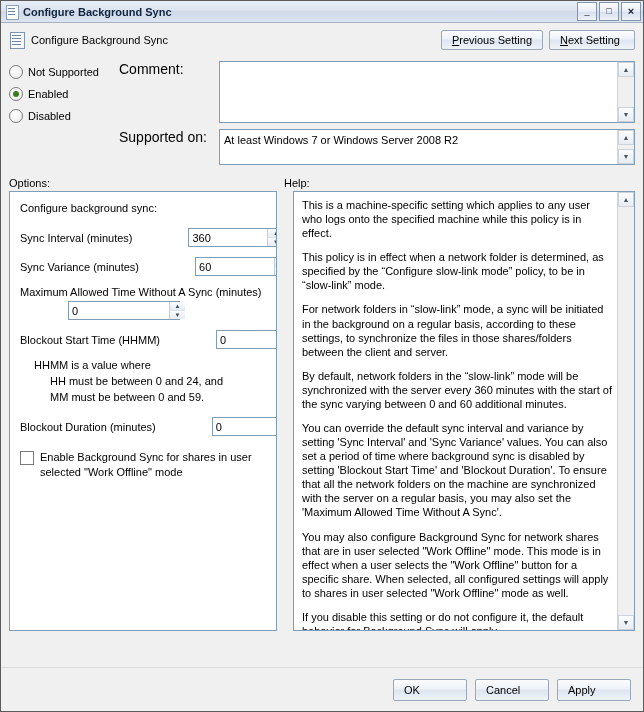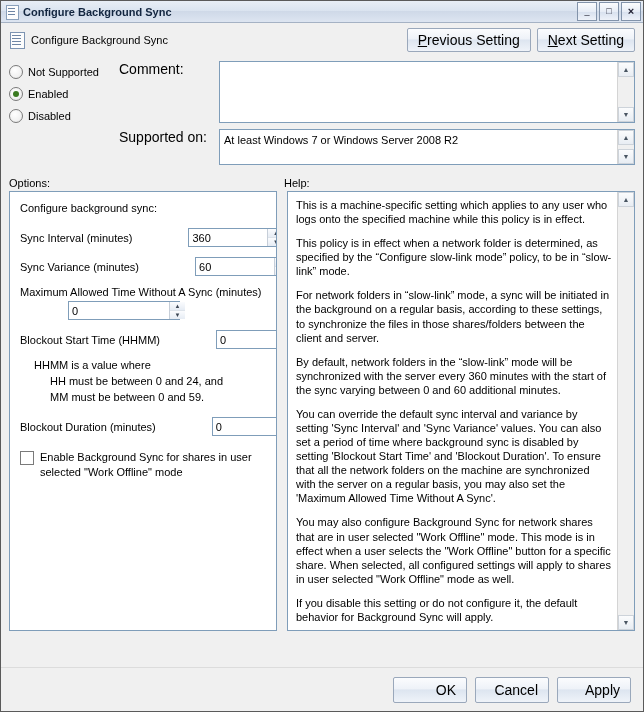--- a/index.html
+++ b/index.html
@@ -90,28 +90,28 @@
   .hdr-icon i {
     position: absolute; left: 3px; width: 9px; height: 1px; background: #6f86a5;
   }
   .hdr-title {
     font-size: 11px;
     flex: 1 1 auto;
   }
   .hdr-buttons { display: flex; gap: 6px; }
   .btn {
     font-family: "Liberation Sans", sans-serif;
-    font-size: 14px;
+    font-size: 11px;
     padding: 3px 10px;
     min-width: 86px;
     background: linear-gradient(to bottom, #fbfcfe 0%, #eef2f8 45%, #dde5f0 50%, #eff3f9 100%);
     border: 1px solid #9aa8bb;
     border-radius: 2px;
     color: #000;
-    text-align: right;
+    text-align: left;
     box-sizing: border-box;
   }
   .btn u { text-decoration: underline; }
   
   .topgrid {
     display: flex;
     padding: 0 8px;
     box-sizing: border-box;
   }
   .states {
@@ -200,21 +200,21 @@
     padding: 6px 8px 2px 8px;
     box-sizing: border-box;
   }
   .section-labels .left { width: 275px; flex: 0 0 auto; font-size: 11px; }
   .section-labels .right { flex: 1 1 auto; font-size: 11px; }
   
   .panels {
     display: flex;
     padding: 0 8px;
     box-sizing: border-box;
-    gap: 10px;
+    gap: 16px;
   }
   .options-panel {
     width: 268px;
     height: 440px;
     background: #ffffff;
     border: 1px solid #7f9db9;
     box-sizing: border-box;
     padding: 10px 10px 10px 10px;
     flex: 0 0 auto;
     overflow: hidden;

